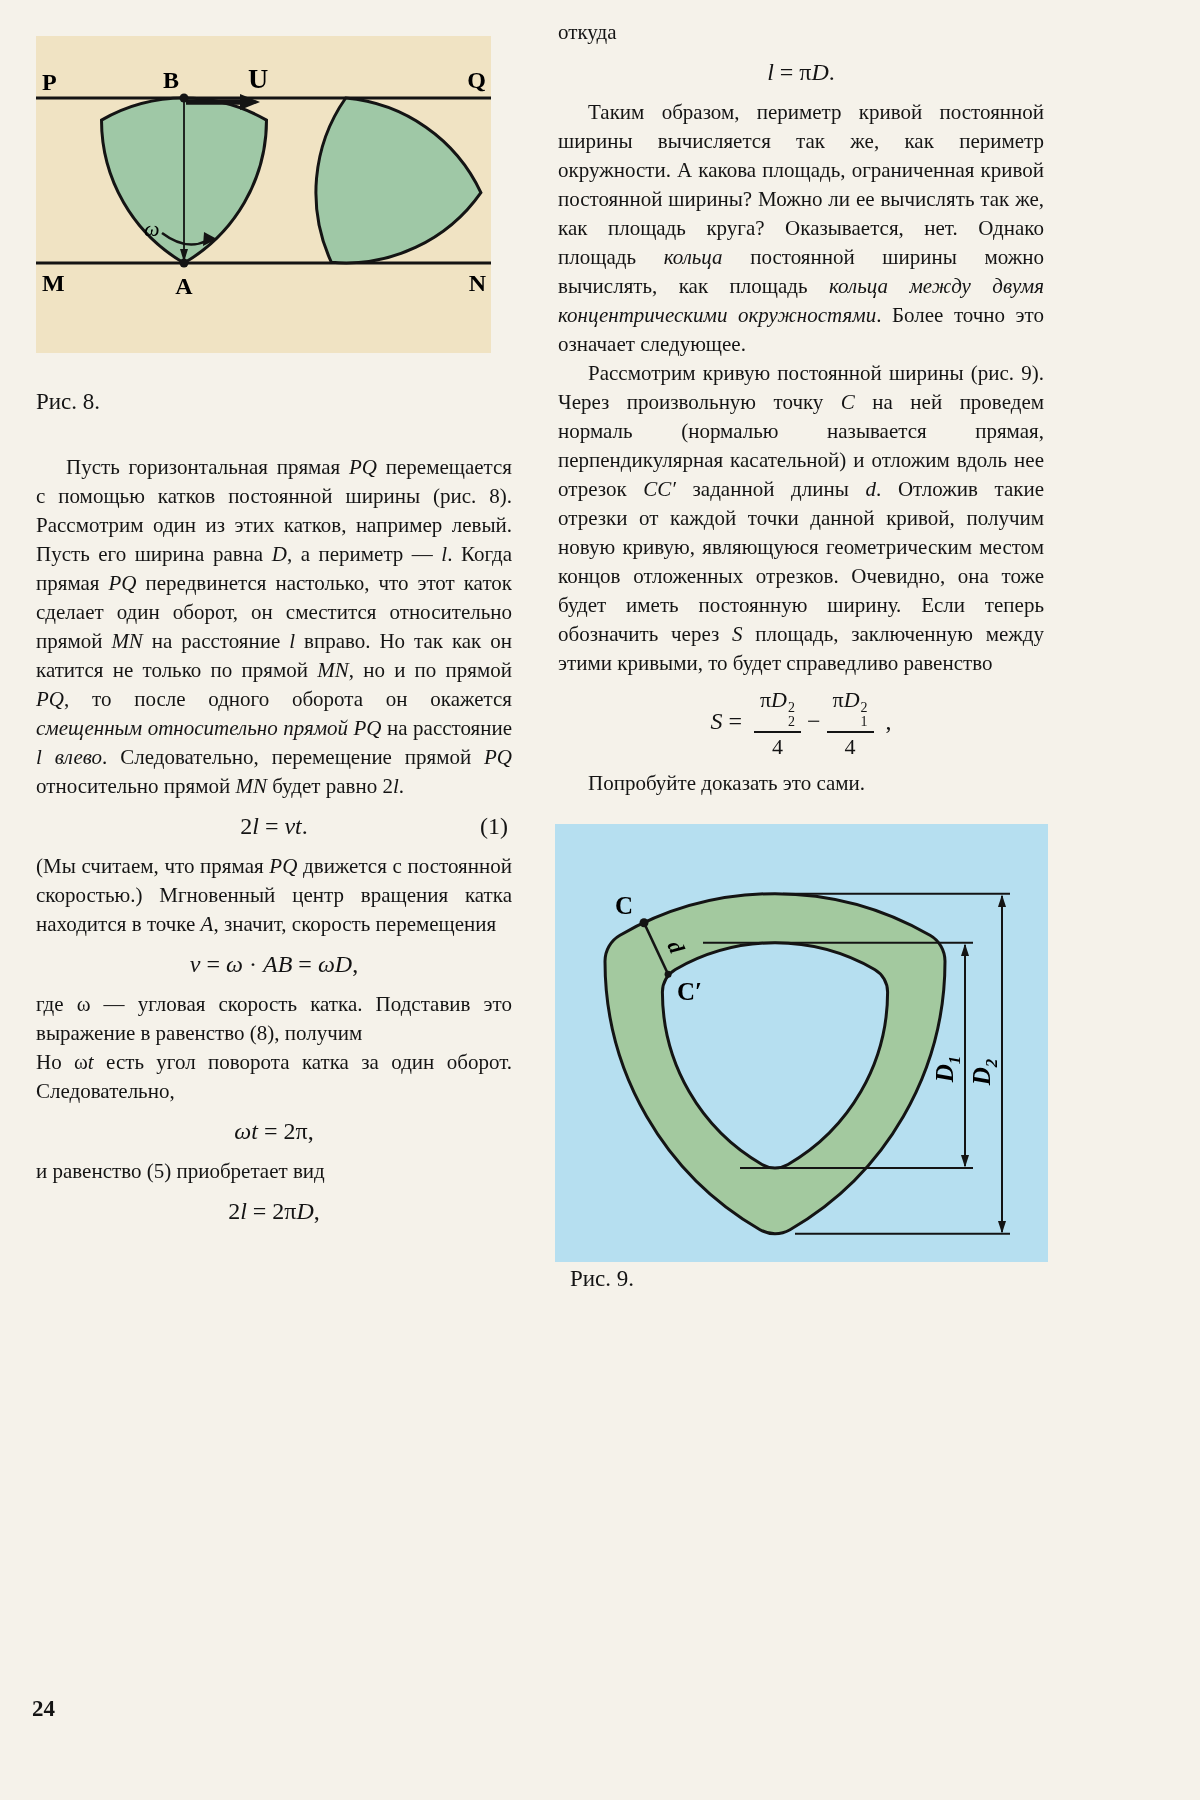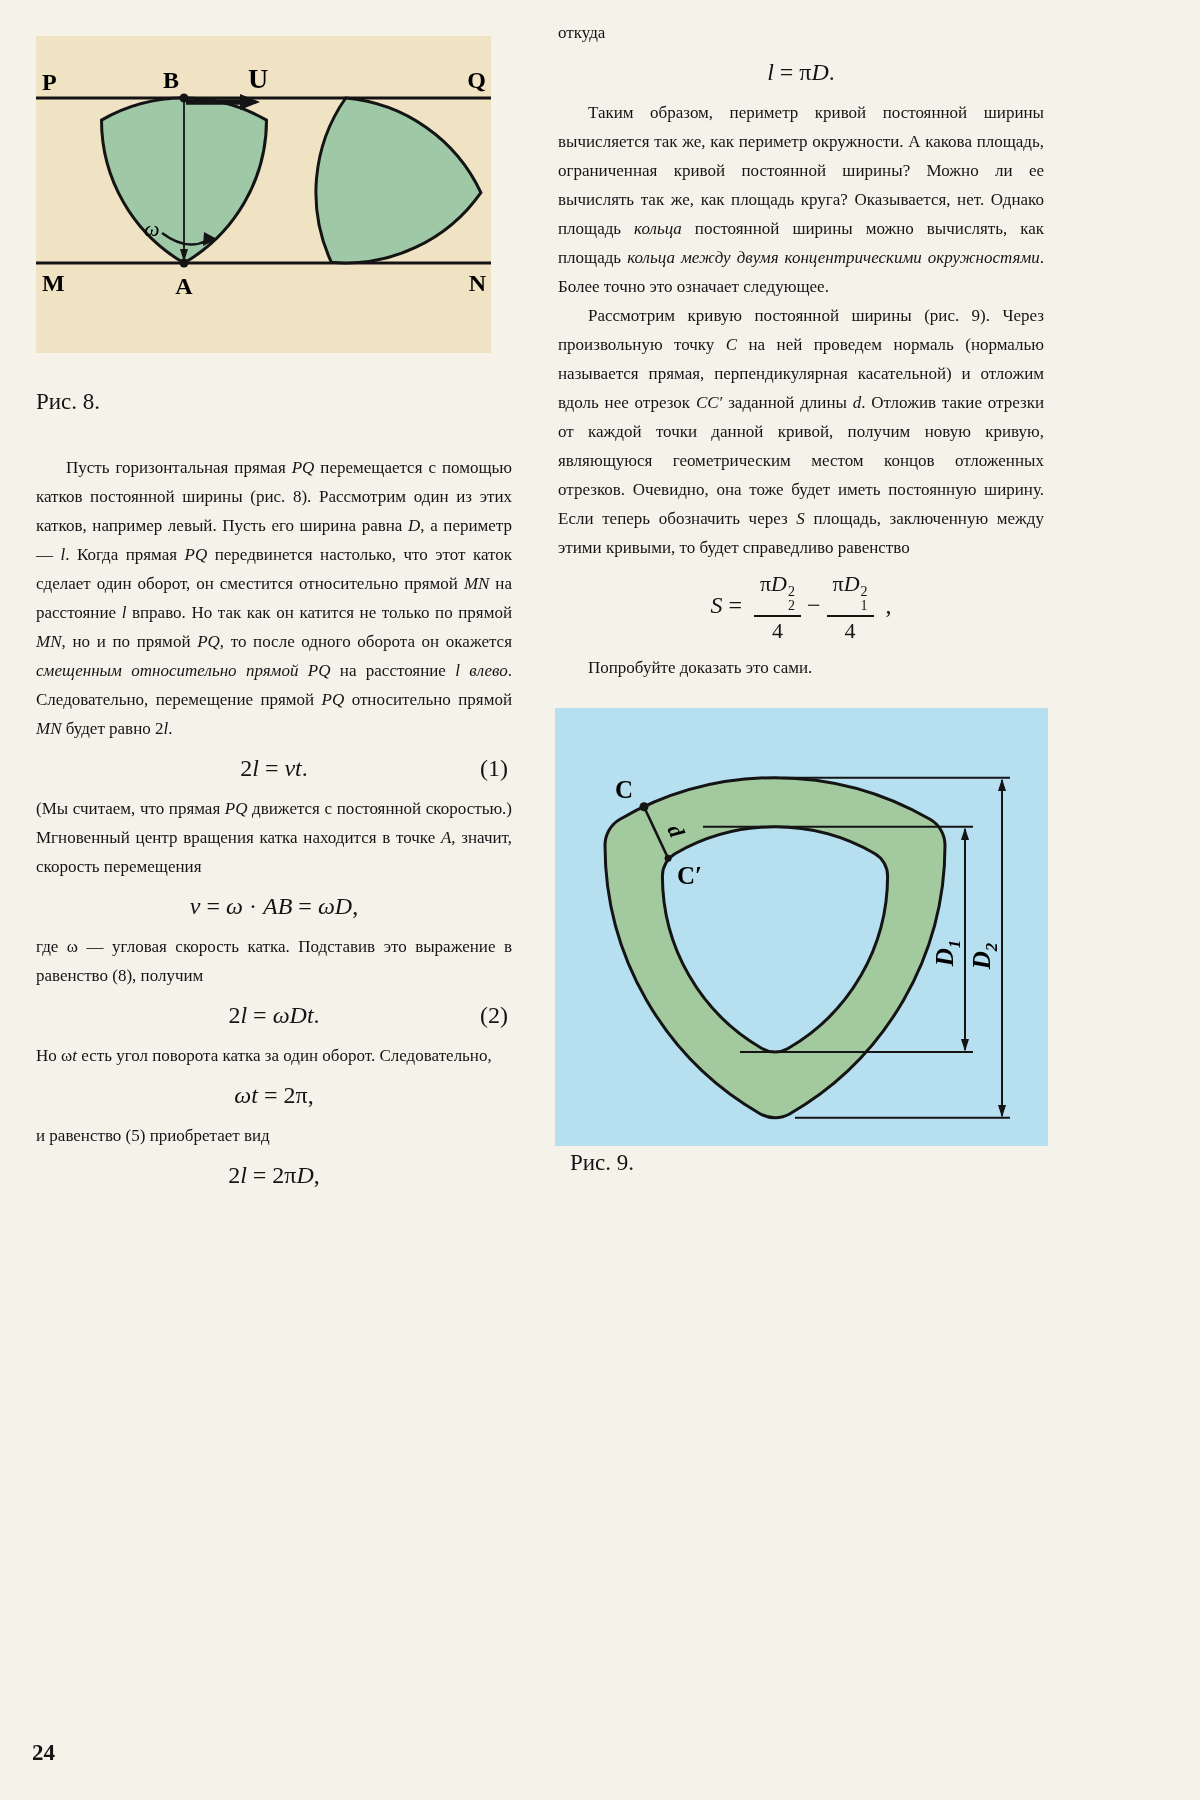--- a/index.html
+++ b/index.html
@@ -1,29 +1,29 @@
 <!DOCTYPE html>
 <html><head>
 <meta charset="utf-8">
 <style>
   html,body{margin:0;padding:0;background:#888;}
   .page{position:relative;width:1200px;height:1800px;background:#f5f2ea;font-family:"Liberation Serif",serif;color:#141414;overflow:hidden;margin:0 auto;}
   .col{position:absolute;}
   .col-left{left:36px;top:36px;width:476px;}
   .col-right{left:558px;top:18px;width:486px;}
-  p.body{font-size:17px;line-height:29px;text-align:justify;margin:0;}
+  p.body{font-size:21px;line-height:29px;text-align:justify;margin:0;}
   p.indent{text-indent:30px;}
   .eq-row{position:relative;font-size:24px;line-height:32px;text-align:center;margin:9px 0 10px 0;}
   .eq-num{position:absolute;right:4px;top:0;font-style:normal;}
   figure{margin:0;}
   .fig8-wrap{width:455px;height:317px;}
   .fig9-wrap{width:493px;height:438px;margin-left:-3px;margin-top:26px;}
   .caption{font-size:23px;margin-top:32px;margin-bottom:38px;}
   .caption9{font-size:23px;margin-left:12px;}
-  .pagenum{position:absolute;left:32px;top:1740px;font-size:23px;font-weight:bold;font-family:Liberation Serif, serif;}
+  .pagenum{position:absolute;left:32px;top:1696px;font-size:23px;font-weight:bold;font-family:Liberation Serif, serif;}
   .frac{display:inline-block;vertical-align:middle;text-align:center;margin:0 6px;}
   .fr-num{display:block;font-size:22px;line-height:26px;padding:0 6px 2px 6px;border-bottom:2px solid #141414;}
   .fr-den{display:block;font-size:22px;line-height:25px;padding-top:1px;}
   .supsub{display:inline-flex;flex-direction:column;justify-content:center;font-size:14px;line-height:1.0;vertical-align:-5px;margin-left:1px;font-style:normal;}
   svg text{font-family:"Liberation Serif",serif;}
 </style>
 </head>
 <body>
 
 <div class="page">
@@ -73,24 +73,20 @@
     </div>
 
     <p class="body">(Мы считаем, что прямая <i>PQ</i> движется с постоянной скоростью.) Мгновенный центр вращения катка находится в точке <i>А</i>, значит, скорость перемещения</p>
 
     <div class="eq-row">
       <span><i>v</i> = <i>ω</i> · <i>AB</i> = <i>ωD</i>,</span>
     </div>
 
     <p class="body">где ω — угловая скорость катка. Подставив это выражение в равенство (8), получим</p>
 
-    <div class="eq-row">
-      <span>2<i>l</i> = <i>ωDt</i>.</span>
-      <span class="eq-num">(2)</span>
-    </div>
 
     <p class="body">Но ω<i>t</i> есть угол поворота катка за один оборот. Следовательно,</p>
 
     <div class="eq-row">
       <span><i>ωt</i> = 2π,</span>
     </div>
 
     <p class="body">и равенство (5) приобретает вид</p>
 
     <div class="eq-row">

